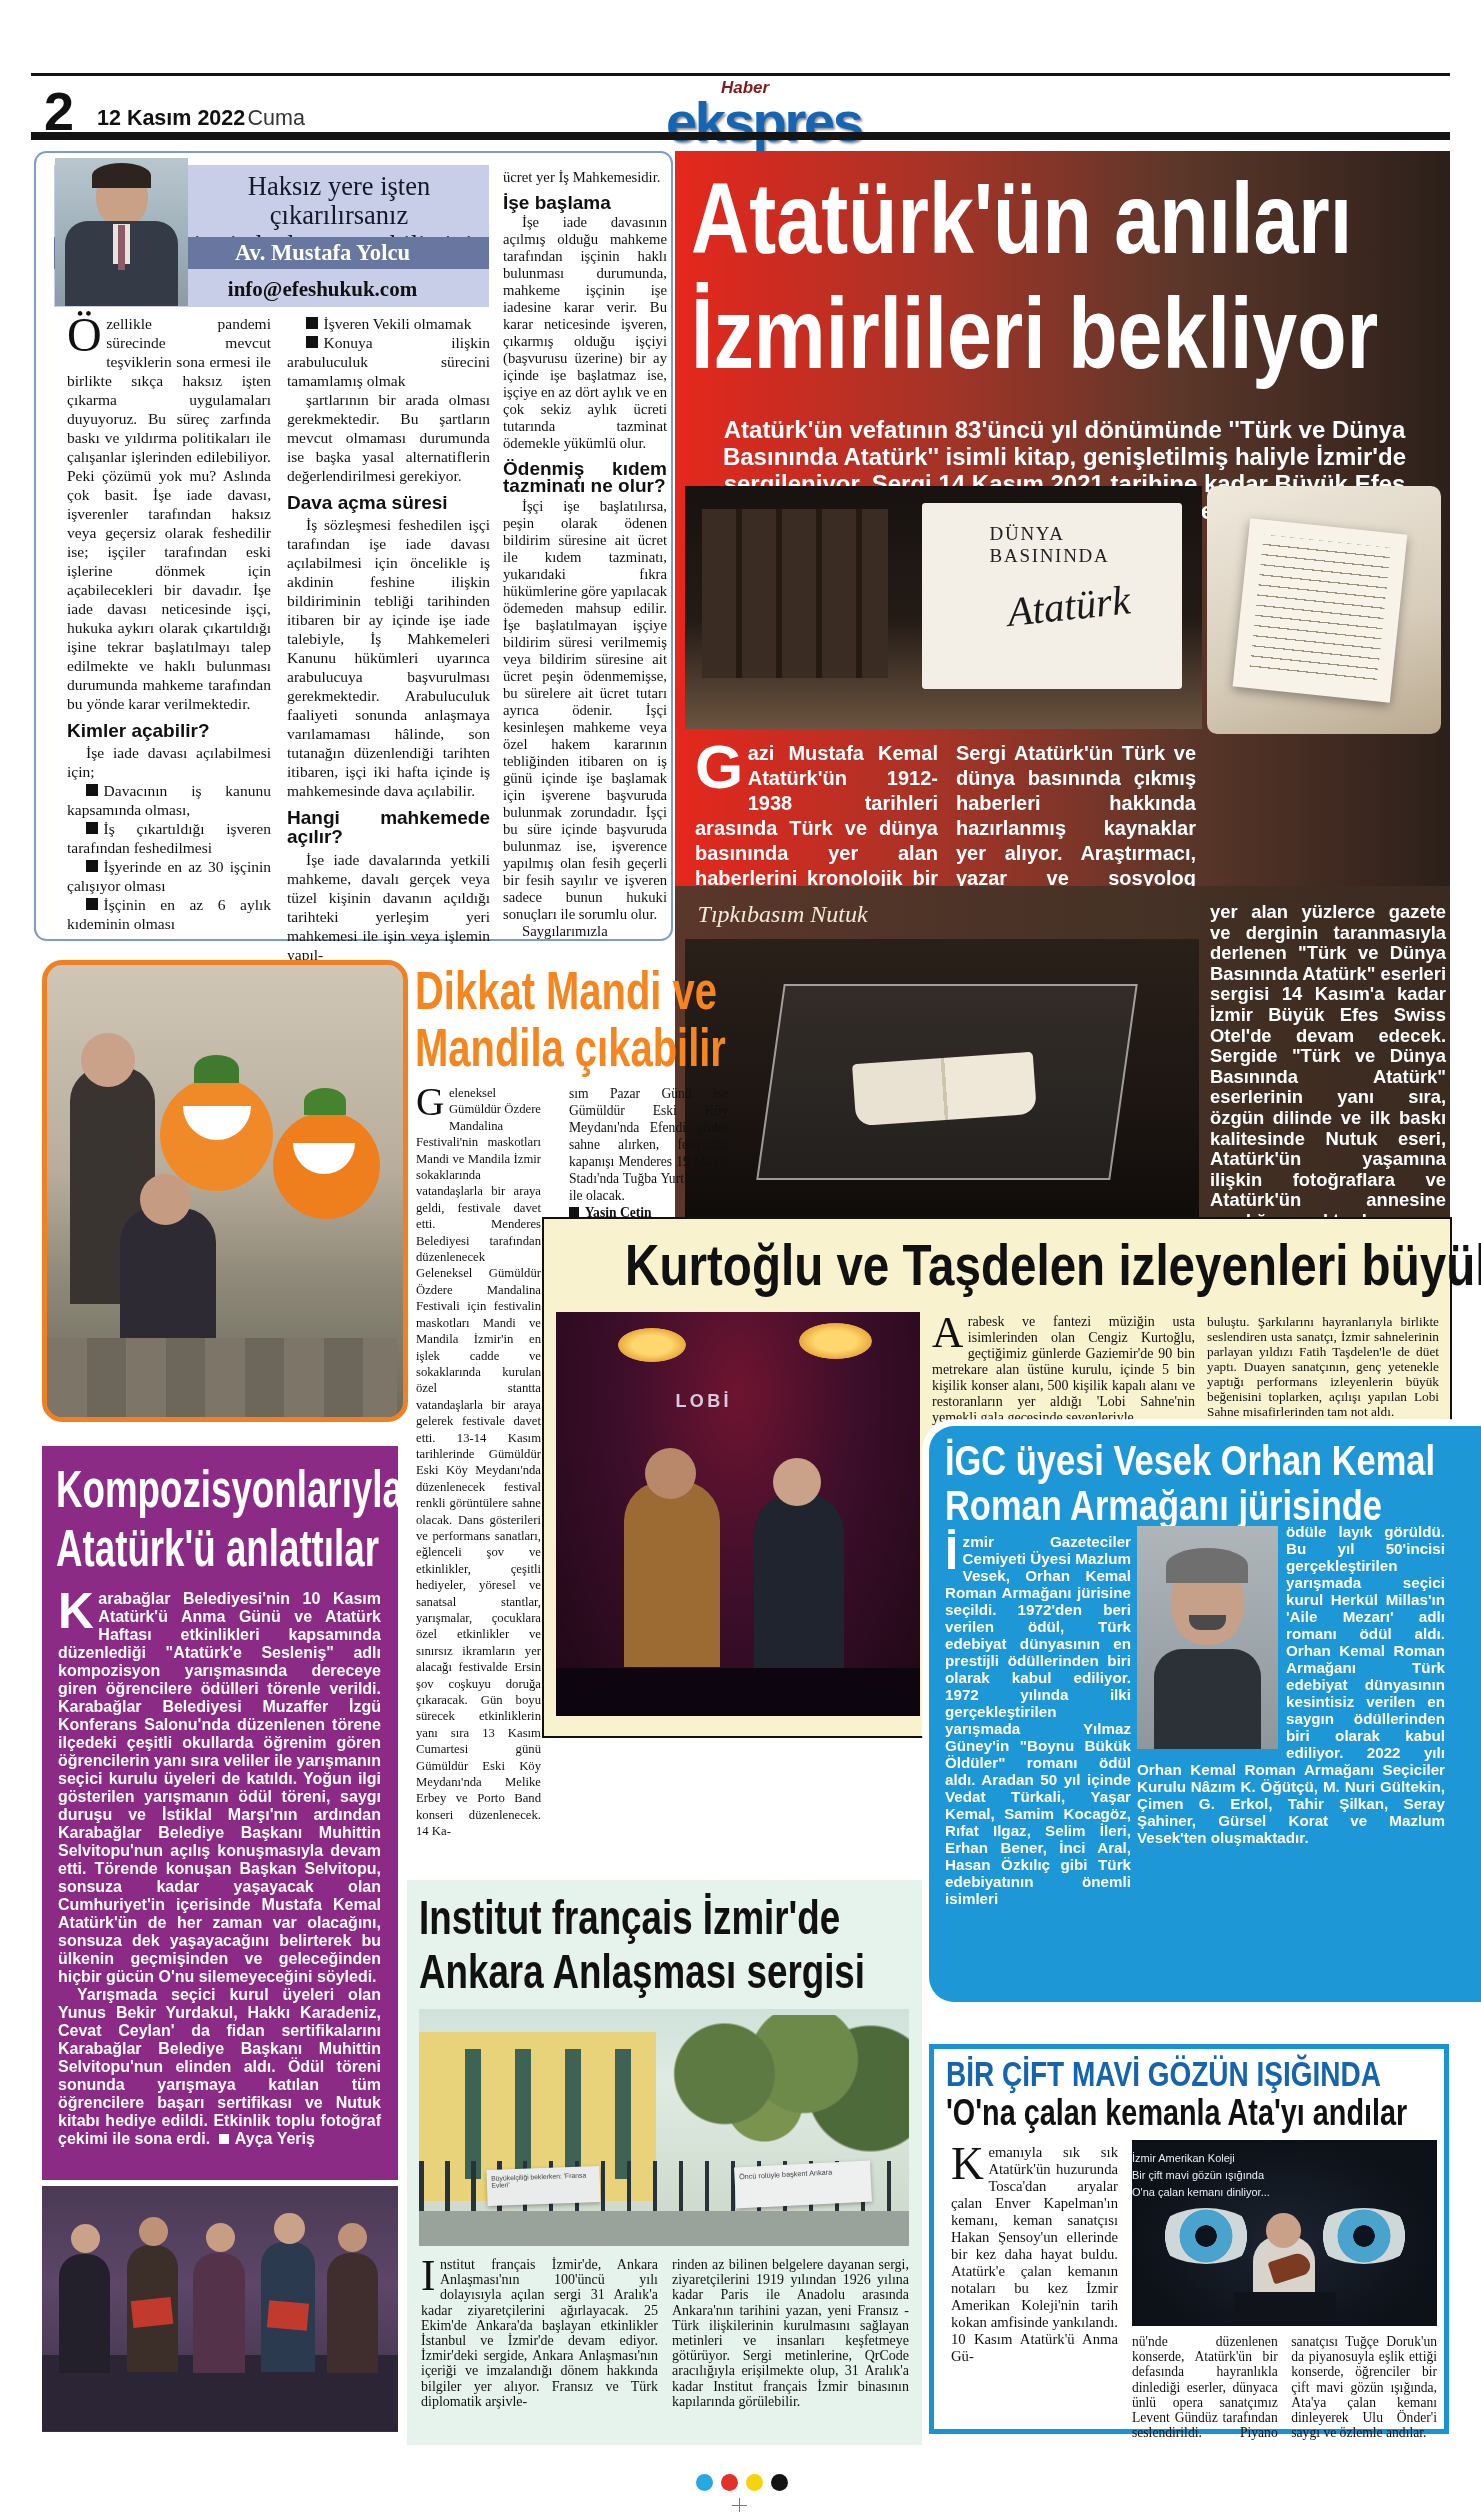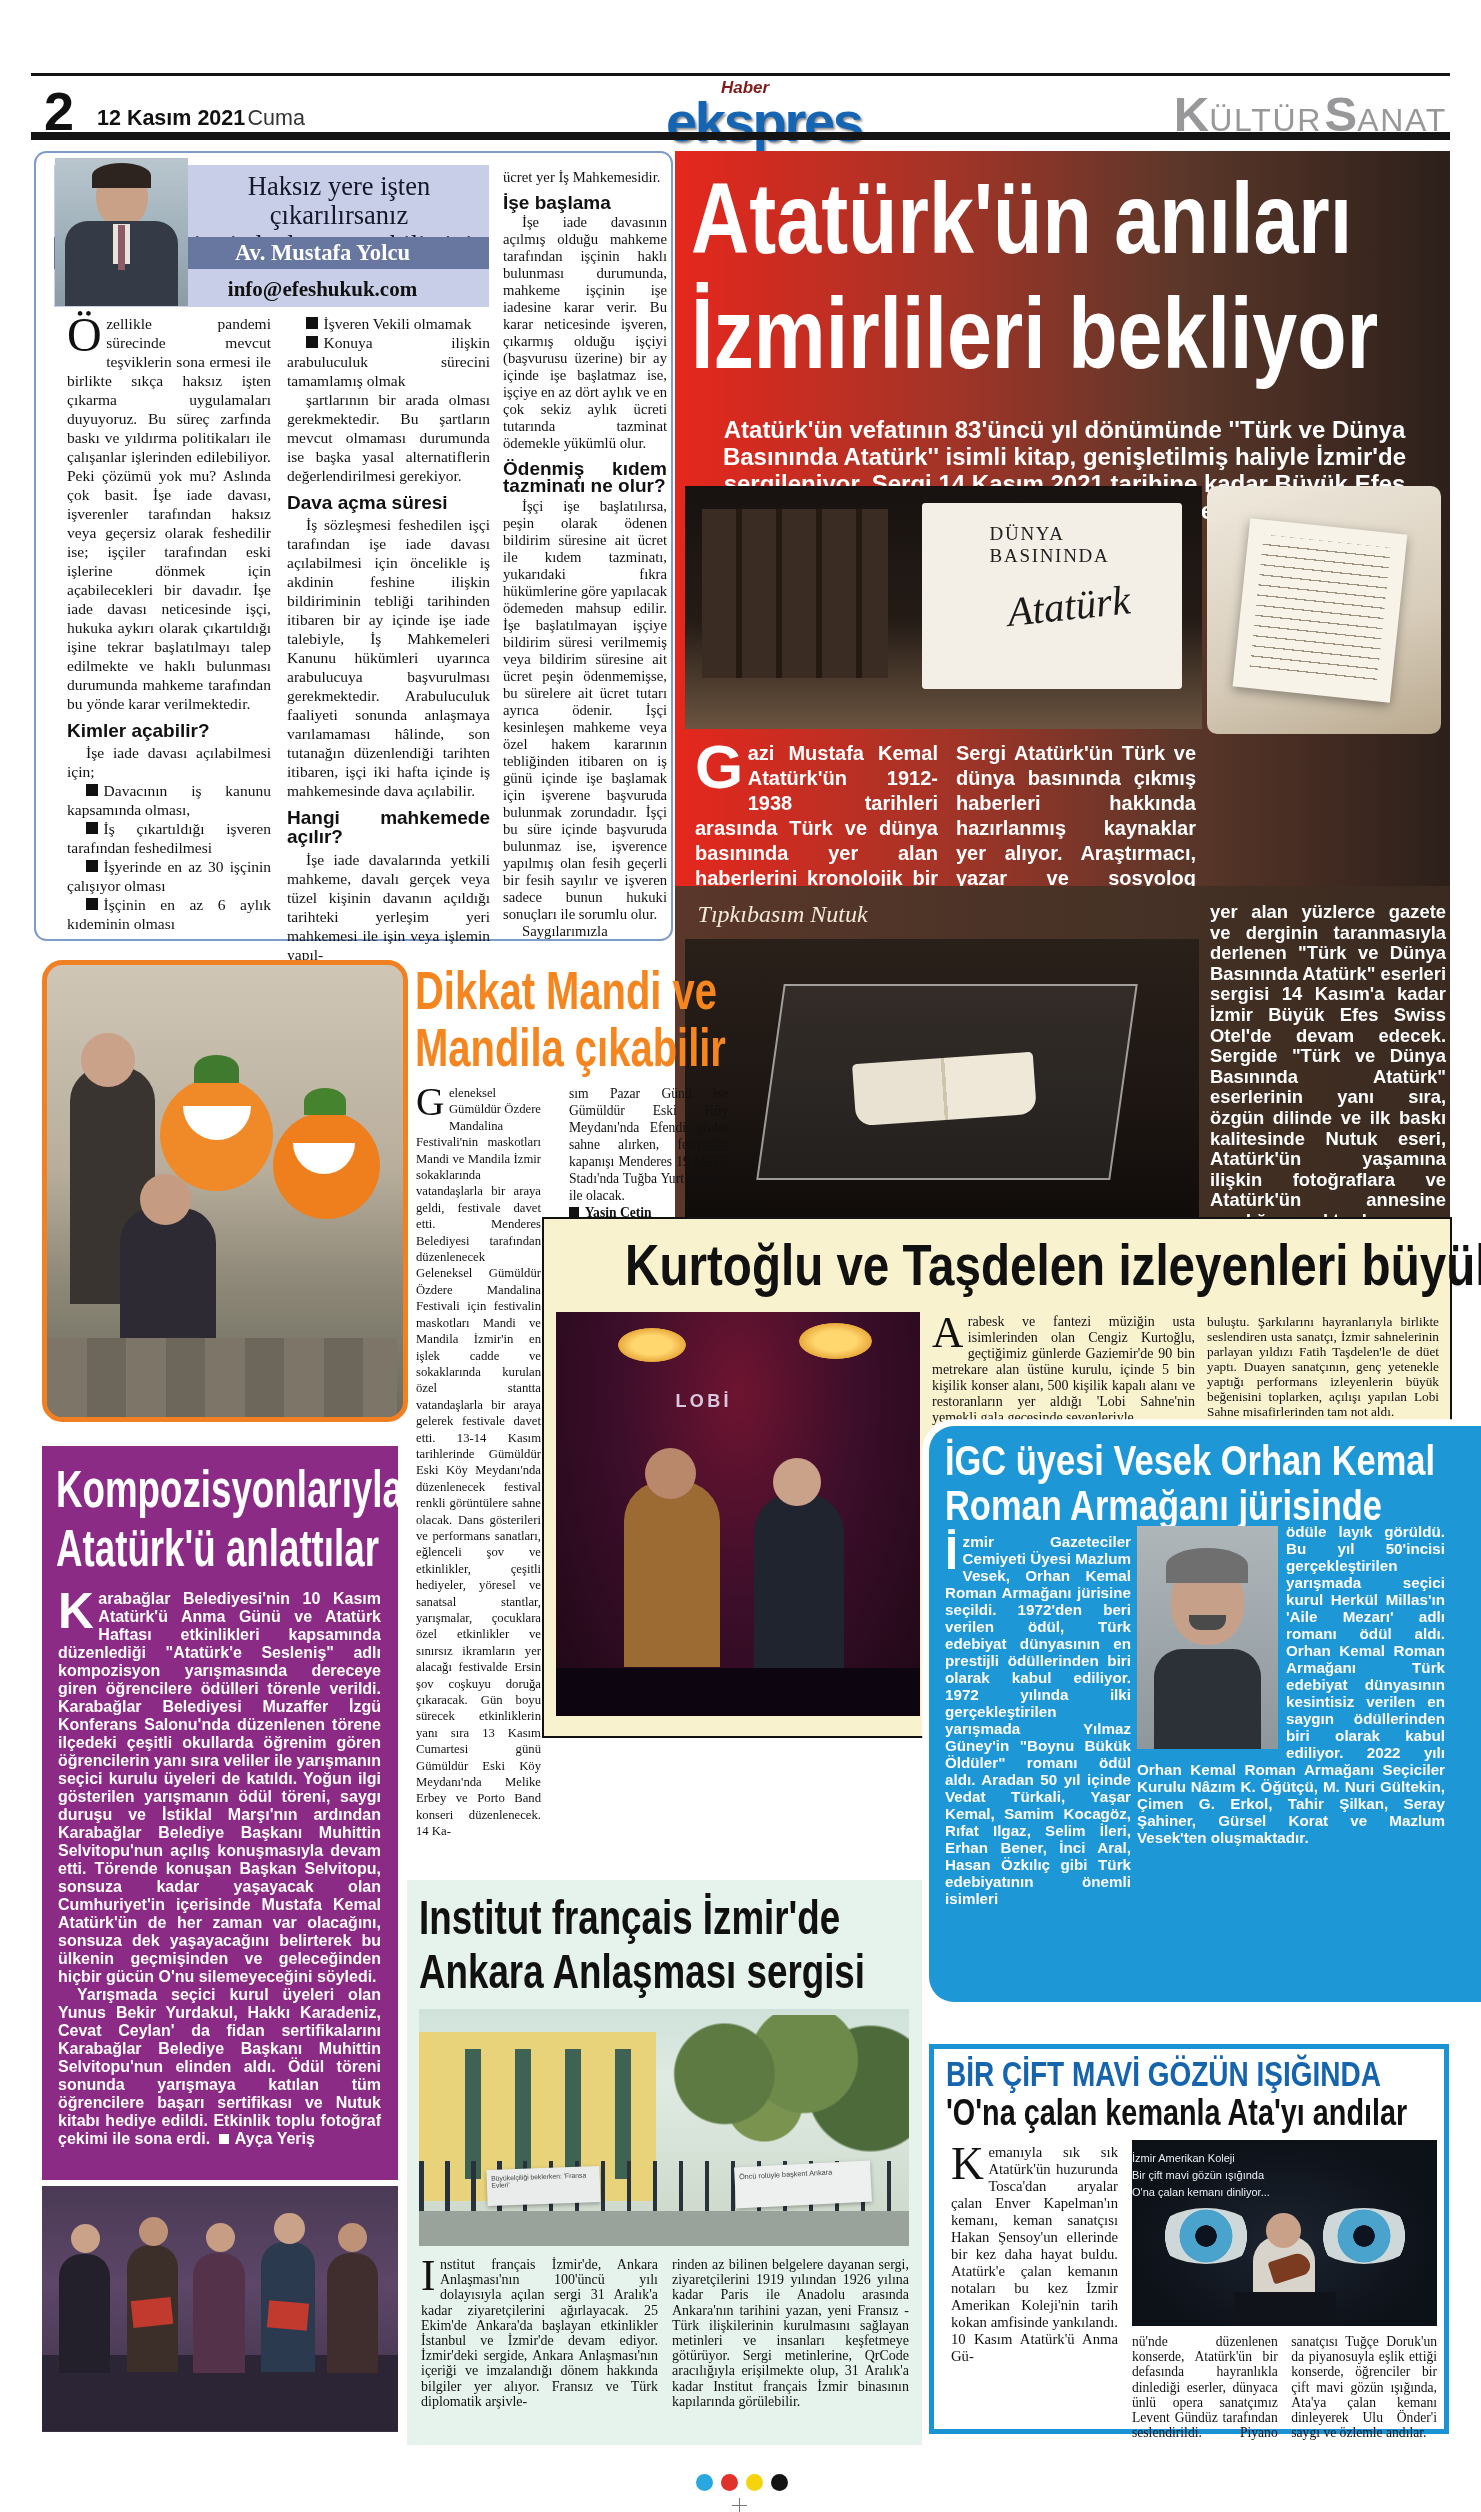--- a/index.html
+++ b/index.html
@@ -22,30 +22,26 @@
   .cap-ind{text-indent:19px;}
 </style>
 </head>
 <body>
 
 <div id="page">
 
   <div class="abs rule" style="left:31px;top:73px;width:1419px;height:3.4px;"></div>
   <div class="abs sans b" style="left:44px;top:80px;font-size:54px;">2</div>
   <div class="abs" style="left:97px;top:106px;">
-    <span class="sans b" style="font-size:21.5px;">12 Kasım 2021</span>
+    <span class="sans b" style="font-size:21.5px;">12 Kasım 2022</span>
     <span class="sans" style="font-size:21.5px;color:#333;">Cuma</span>
   </div>
   <div class="abs" style="left:666px;top:78px;width:158px;text-align:center;">
     <div class="sans b" style="font-size:17px;color:#7f1d1d;font-style:italic;">Haber</div>
     <div class="sans b" style="font-size:56px;line-height:.85;color:#1565b3;letter-spacing:-2.3px;text-shadow:1.7px 1.7px 2.3px rgba(0,0,0,.45);">ekspres</div>
-  </div>
-  <div class="abs sans" style="right:34px;top:86px;color:#98989a;white-space:nowrap;">
-    <span style="font-size:49px;font-weight:bold;">K</span><span style="font-size:32px;letter-spacing:1.7px;">ÜLTÜR</span>
-    <span style="font-size:49px;font-weight:bold;">S</span><span style="font-size:32px;letter-spacing:1.7px;">ANAT</span>
   </div>
   <div class="abs rule" style="left:31px;top:132px;width:1419px;height:8px;"></div>
 
   <div class="abs" style="left:34px;top:151px;width:635px;height:786px;border:2.8px solid #7e9cc9;border-radius:12.4px;"></div>
 
   <div class="abs" style="left:54px;top:165px;width:435px;height:142px;background:#c9cee8;">
     <div class="abs" style="left:138px;top:6.8px;width:294px;text-align:center;font-size:26.5px;line-height:1.12;color:#15182a;">
       <div>Haksız yere işten çıkarılırsanız</div>
       <div>işe iade davası açabilirsiniz</div>
     </div>

